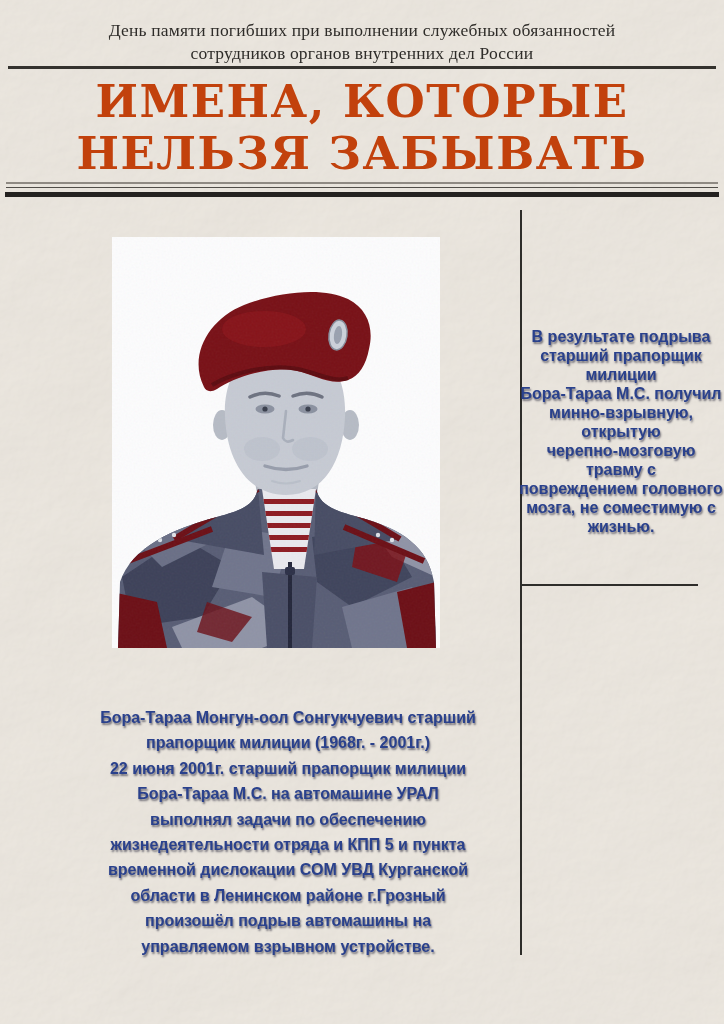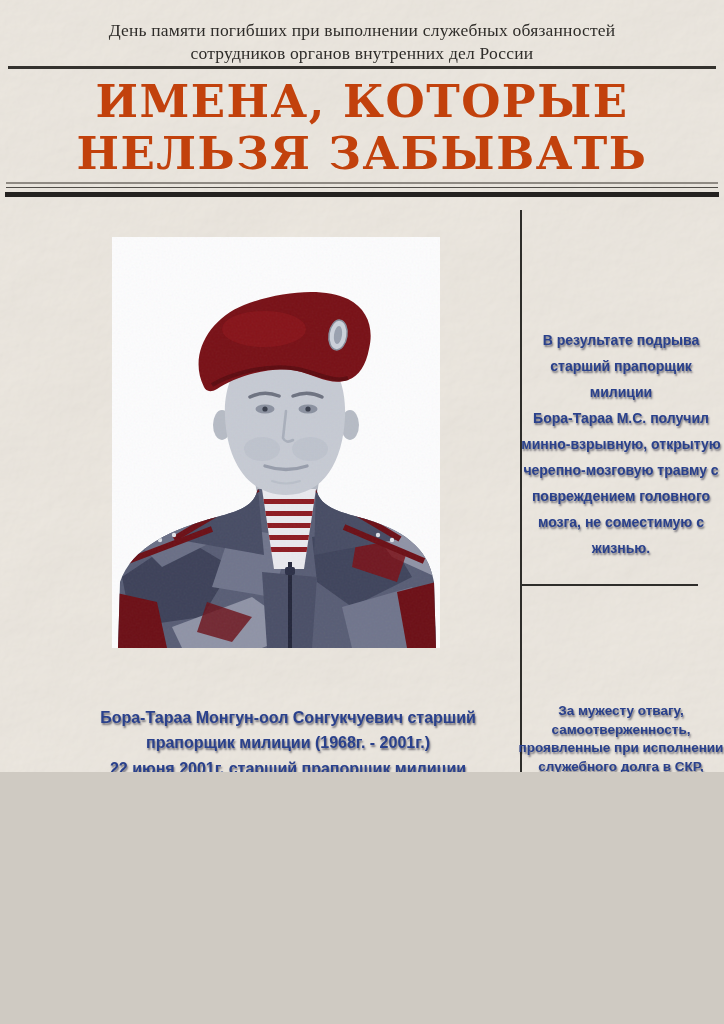--- a/index.html
+++ b/index.html
@@ -1,18 +1,18 @@
 <!DOCTYPE html>
 <html lang="ru"><head>
 <meta charset="utf-8">
 <style>
   html,body{margin:0;padding:0;background:#cfcac2;}
   .page{
     position:relative;
-    width:724px;height:772px;
+    width:724px;height:1024px;
     margin:0 auto;
     background:#e6e1da;
     overflow:hidden;
     font-family:"Liberation Sans", sans-serif;
   }
   .paper-svg{position:absolute;left:0;top:0;width:724px;height:1024px;display:block;}
 
   .hdr{
     position:absolute;left:0;top:19px;width:724px;
     text-align:center;
@@ -49,21 +49,21 @@
   .hline-right{position:absolute;left:519.5px;top:584px;width:178px;height:2.2px;background:#2e2d2a;}
 
   .blue-txt{
     position:absolute;
     text-align:center;
     font-weight:bold;
     color:#2a418c;
     white-space:pre-line;
     text-shadow:1px 2px 2px rgba(18,18,40,0.55);
   }
-  .injury{left:518px;top:327px;width:206px;font-size:14px;line-height:26px;}
+  .injury{left:518px;top:327px;width:206px;font-size:16px;line-height:19px;}
   .bio{left:57px;top:705px;width:462px;font-size:16px;line-height:25.4px;}
   .award{left:518px;top:702px;width:206px;font-size:13.5px;line-height:18.7px;}
 </style>
 </head>
 <body>
 
 <div class="page">
 
   <svg class="paper-svg" width="724" height="1024" xmlns="http://www.w3.org/2000/svg">
     <defs>
@@ -202,22 +202,14 @@
   <div class="blue-txt bio">Бора-Тараа Монгун-оол Сонгукчуевич старший
 прапорщик милиции (1968г. - 2001г.)
 22 июня 2001г. старший прапорщик милиции
 Бора-Тараа М.С. на автомашине УРАЛ
 выполнял задачи по обеспечению
 жизнедеятельности отряда и КПП 5 и пункта
 временной дислокации СОМ УВД Курганской
 области в Ленинском районе г.Грозный
 произошёл подрыв автомашины на
 управляемом взрывном устройстве.</div>
-  <div class="blue-txt award">За мужесту отвагу,
-самоотверженность,
-проявленные при исполнении
-служебного долга в СКР,
-Указом Президента РФ 1247
-от 25.10.2001г. награждён
-медалью ордена "За заслуги
-перед Отечеством" 2ст.</div>
 
 </div>
 
 </body></html>

